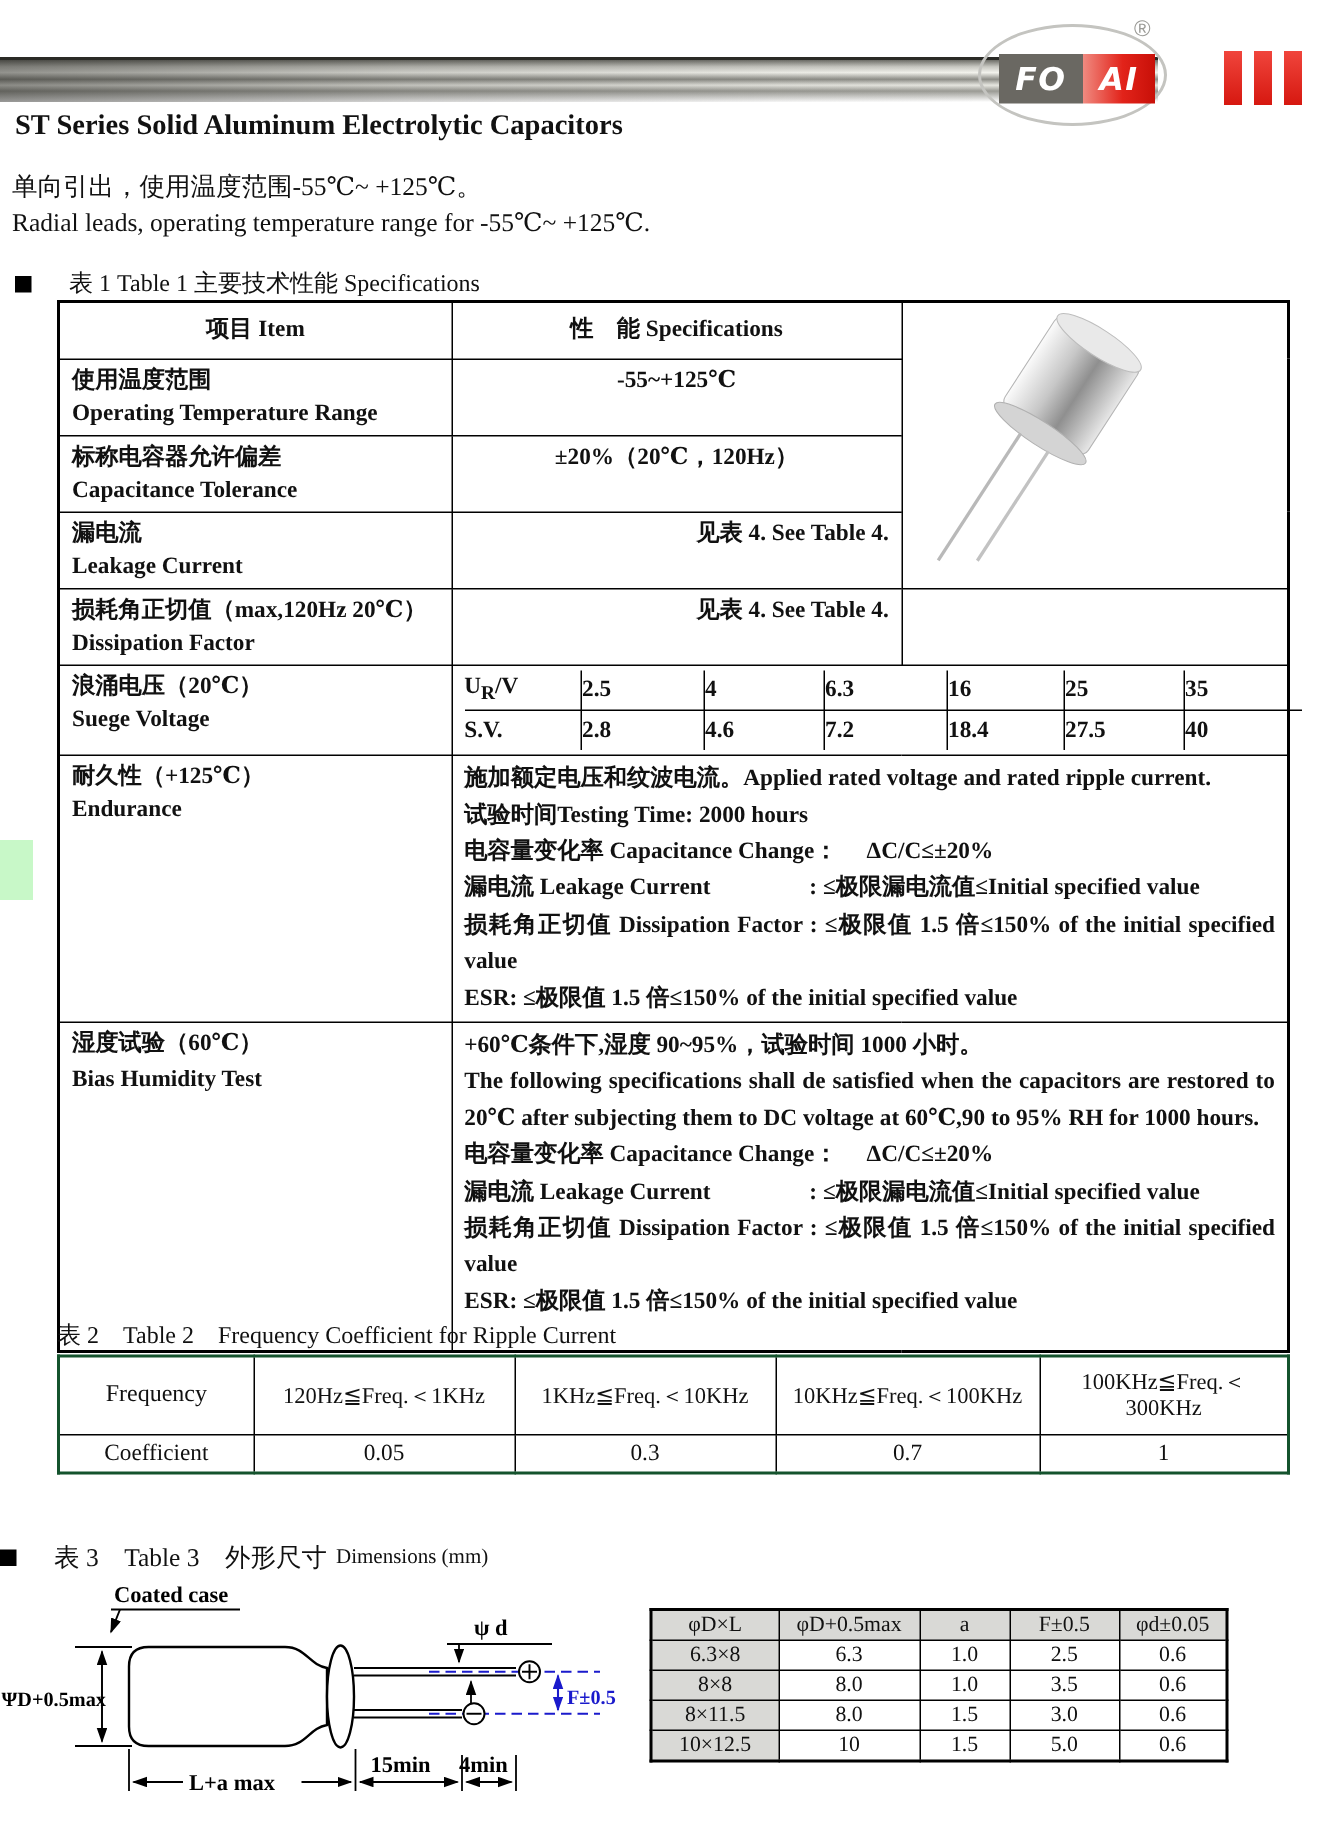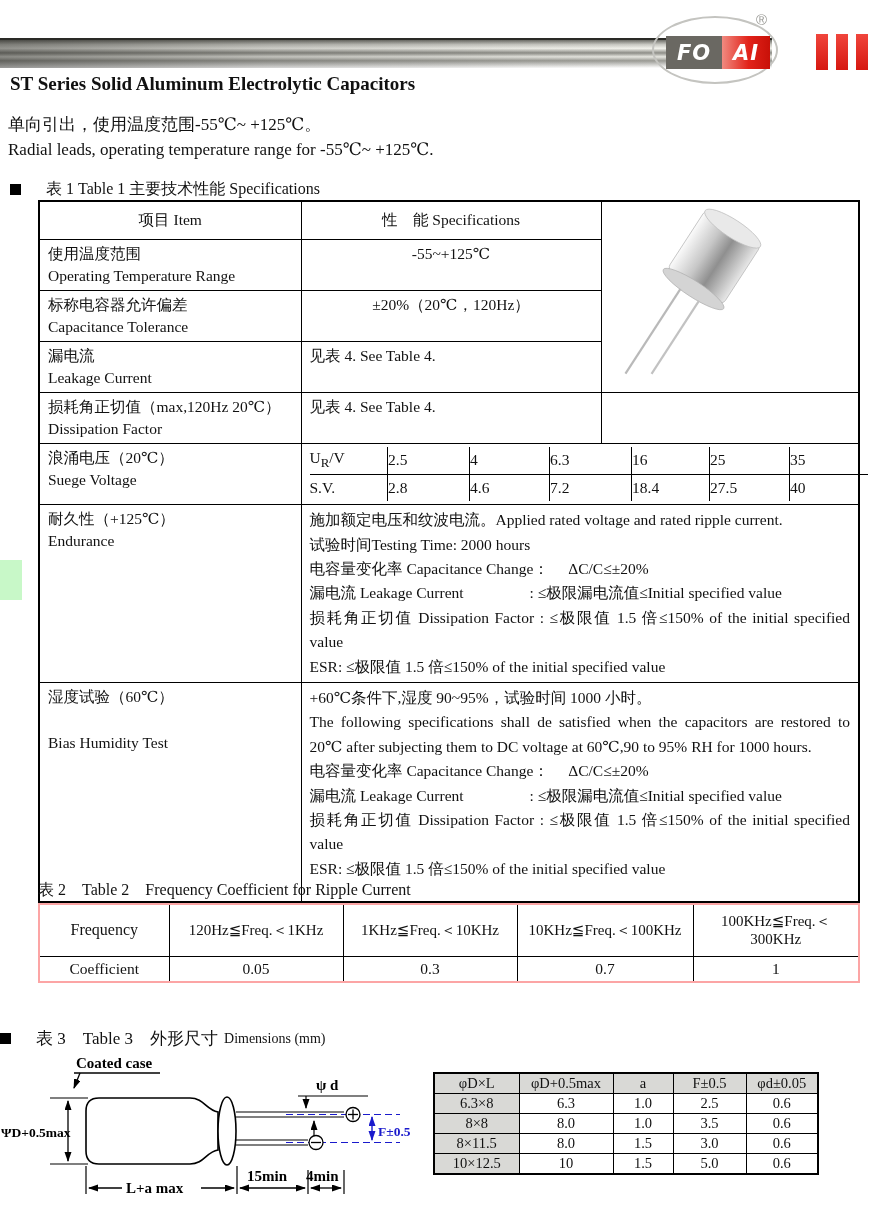--- a/index.html
+++ b/index.html
@@ -44,44 +44,44 @@
   .t2-title { left:38px; top:880px; font-size:16px; }
   .t3-title { left:0; top:1027px; font-size:17px; }
   .t3-suffix { font-size:14px; }
 
   
   table.main {
     left:38px; top:200px; width:820px;
     border-collapse:collapse; table-layout:fixed;
     border:2px solid #000; font-size:15.5px;
   }
-  table.main td { border:1px solid #000; padding:3px 8px; vertical-align:top; line-height:22px; }
+  table.main td { border:1px solid #000; padding:3px 8px; vertical-align:top; line-height:22px;font-weight:bold; }
   table.main td.mid { vertical-align:middle; }
   td.c { text-align:center; }
   td.nopad { padding:0; }
   .ph-cell { vertical-align:top; padding:0; }
   .spec-val { text-align:center; }
-  .spec-left { text-align:left; padding-left:4px; }
+  .spec-left { text-align:right; padding-left:4px; }
 
   table.st { width:100%; height:100%; border-collapse:collapse; table-layout:fixed;
     text-align:left; font-size:15.5px; }
   table.st td { border:1px solid #000; vertical-align:middle; padding:0; }
   table.st tr:first-child td { border-top:none; }
   table.st tr:last-child td { border-bottom:none; }
   table.st td:first-child { border-left:none; }
   table.st td:last-child { border-right:none; }
 
   .longcell { padding:4px 10px 2px 10px;margin-left:12px; }
   .longcell div { line-height:24.4px; }
   .just { text-align:justify; }
 
   
   table.freq {
     left:38px; top:903px; width:820px; border-collapse:collapse; table-layout:fixed;
-    border:2px solid #fca5a5; font-size:15.5px; text-align:center;
+    border:2px solid #14532d; font-size:15.5px; text-align:center;
   }
   table.freq td { border:1px solid #000; vertical-align:middle; padding:2px; }
   .freq-h { height:52px; font-size:15px; }
   .freq-r { height:26px; }
 
   
   table.dims {
     left:433px; top:1072px; width:384px; border-collapse:collapse; table-layout:fixed;
     border:2px solid #000; font-size:14.5px; text-align:center;
   }
@@ -224,21 +224,21 @@
         <div>试验时间Testing Time: 2000 hours</div>
         <div>电容量变化率 Capacitance Change：　 ΔC/C≤±20%</div>
         <div>漏电流 Leakage Current　　　　 : ≤极限漏电流值≤Initial specified value</div>
         <div class="just">损耗角正切值 Dissipation Factor : ≤极限值 1.5 倍≤150% of the initial specified value</div>
         <div>ESR: ≤极限值 1.5 倍≤150% of the initial specified value</div>
       </td>
     </tr>
     <tr style="height:220px">
       <td>
         <div>湿度试验（60℃）</div>
-        <div style="margin-top:24px">Bias Humidity Test</div>
+        <div style="margin-top:2px">Bias Humidity Test</div>
       </td>
       <td class="longcell" colspan="2">
         <div>+60℃条件下,湿度 90~95%，试验时间 1000 小时。</div>
         <div class="just">The following specifications shall de satisfied when the capacitors are restored to 20℃  after subjecting them to DC voltage at 60℃,90 to 95% RH for 1000 hours.</div>
         <div>电容量变化率 Capacitance Change：　 ΔC/C≤±20%</div>
         <div>漏电流 Leakage Current　　　　 : ≤极限漏电流值≤Initial specified value</div>
         <div class="just">损耗角正切值 Dissipation Factor : ≤极限值 1.5 倍≤150% of the initial specified value</div>
         <div>ESR: ≤极限值 1.5 倍≤150% of the initial specified value</div>
       </td>
     </tr>

